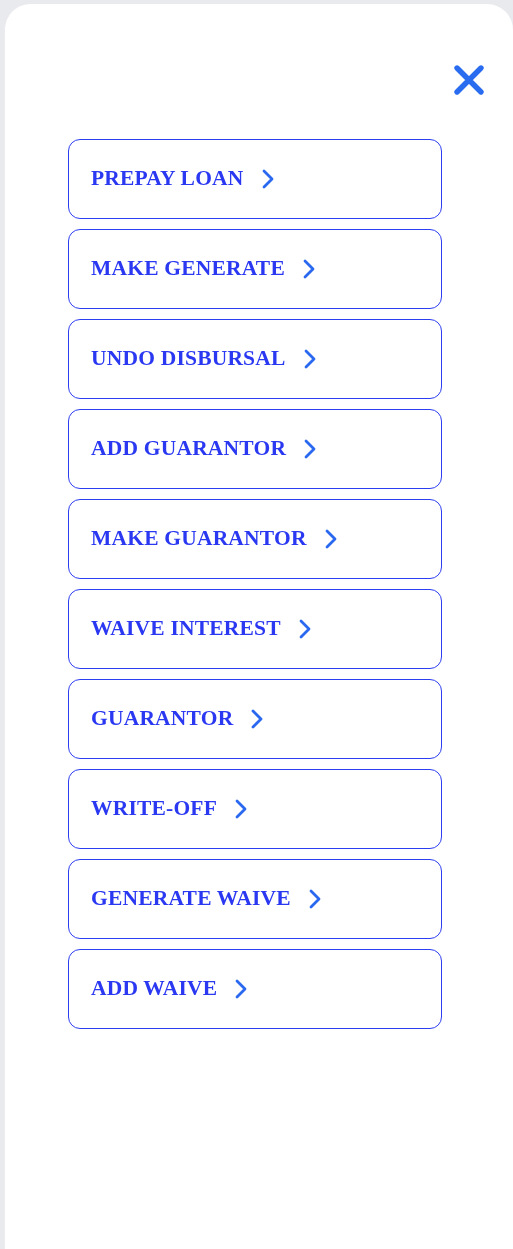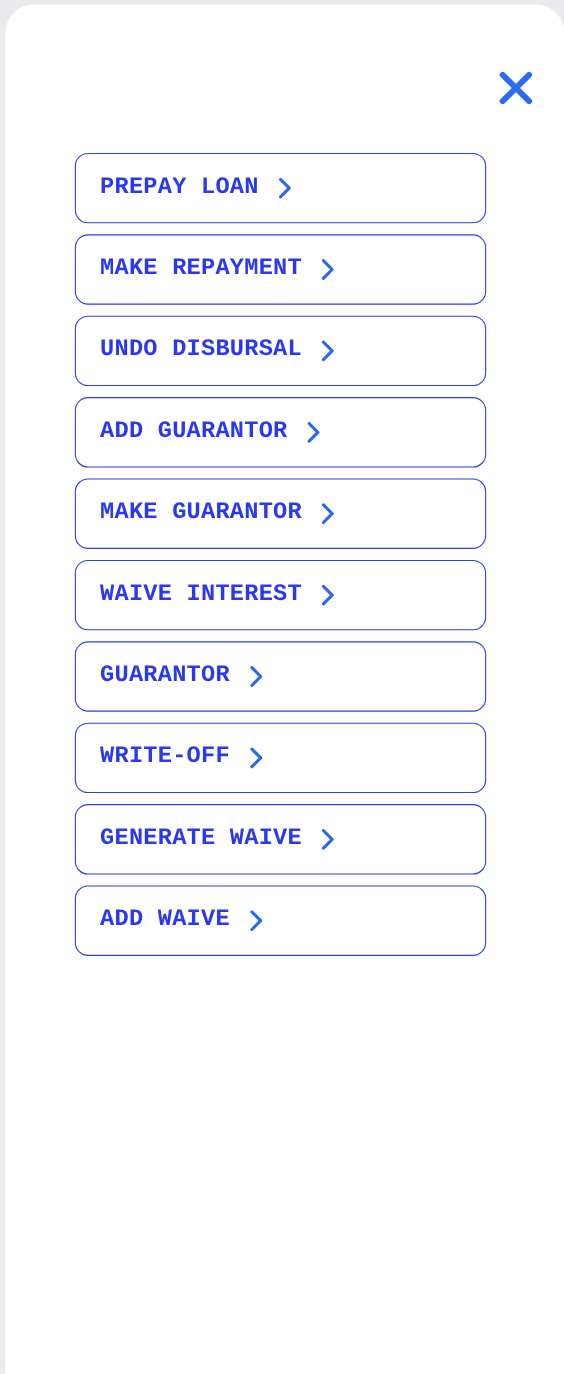--- a/index.html
+++ b/index.html
@@ -61,28 +61,28 @@
     top: 135px;
     width: 509px;
   }
   .action-button {
     position: relative;
     display: flex;
     align-items: center;
     box-sizing: border-box;
     margin: 0 0 10px 63px;
     width: 374px;
-    height: 64px;
+    height: 80px;
     padding: 0 0 0 22px;
     background: #ffffff;
     border: 1.4px solid #2d3df0;
     border-radius: 12px;
     cursor: pointer;
     text-align: left;
-    font-family: Liberation Mono, monospace;
+    font-family: Liberation Serif, serif;
   }
   .action-button .label {
     color: #2a38f2;
     font-size: 21.5px;
     font-weight: bold;
     letter-spacing: 0.2px;
     line-height: 1;
     white-space: nowrap;
   }
   .action-button .chevron {
@@ -121,21 +121,21 @@
       <span class="label">PREPAY LOAN</span>
       <span class="chevron">
         <svg width="15" height="22" viewBox="0 0 15 22" aria-hidden="true">
             <path d="M3 3 L11 11 L3 19" fill="none" stroke="currentColor" stroke-width="2.8" stroke-linecap="round" stroke-linejoin="round"></path>
           </svg>
       </span>
     </button>
 
 
     <button class="action-button">
-      <span class="label">MAKE REPAYMENT</span>
+      <span class="label">MAKE GENERATE</span>
       <span class="chevron">
         <svg width="15" height="22" viewBox="0 0 15 22" aria-hidden="true">
             <path d="M3 3 L11 11 L3 19" fill="none" stroke="currentColor" stroke-width="2.8" stroke-linecap="round" stroke-linejoin="round"></path>
           </svg>
       </span>
     </button>
 
     <button class="action-button">
       <span class="label">UNDO DISBURSAL</span>
       <span class="chevron">

